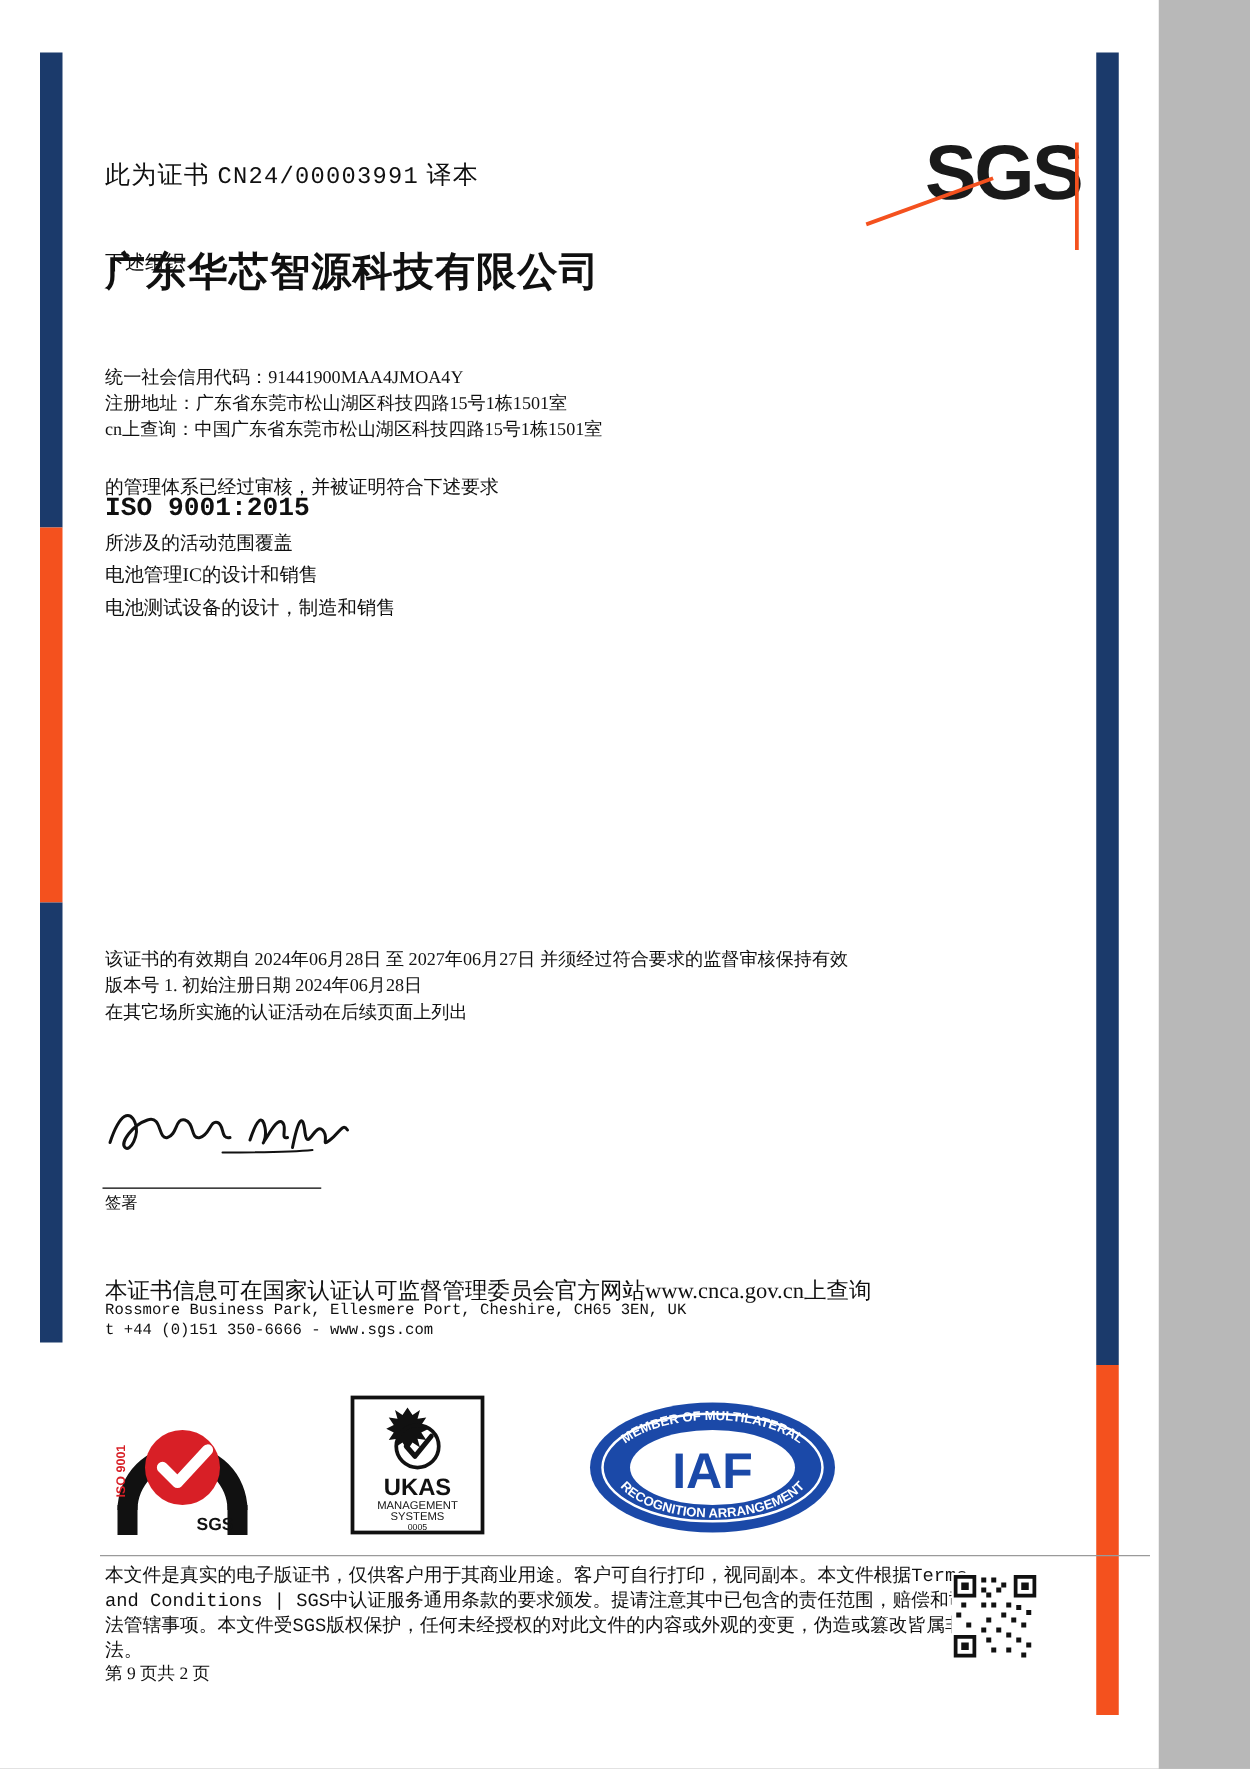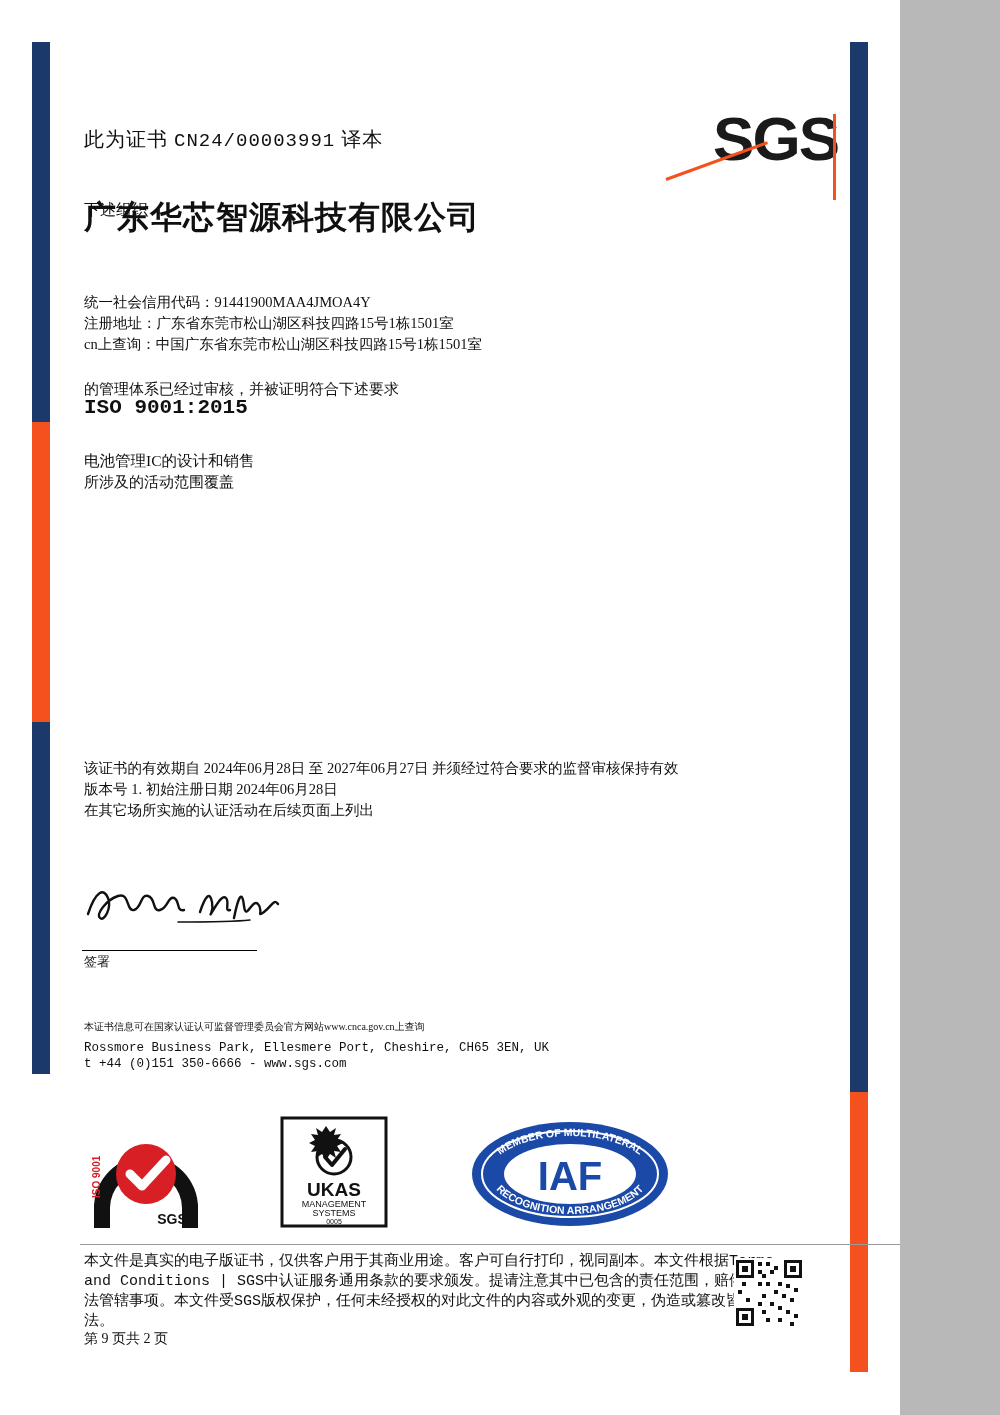--- a/index.html
+++ b/index.html
@@ -8,20 +8,21 @@
     background: #b8b8b8;
   }
   .page {
     position: relative;
     width: 900px;
     height: 1415px;
     background: #ffffff;
     overflow: hidden;
     font-family: "Liberation Sans", sans-serif;
     color: #101010;
+    padding-left: 27px;
   }
 
   
   .bar {
     position: absolute;
     width: 18px;
   }
   .bar-left-blue-top   { left: 32px; top: 42px;   height: 380px; background: #1b3a6b; }
   .bar-left-orange     { left: 32px; top: 422px;  height: 300px; background: #f4511e; }
   .bar-left-blue-bot   { left: 32px; top: 722px;  height: 352px; background: #1b3a6b; }
@@ -123,21 +124,20 @@
     font-weight: bold;
     font-size: 21px;
     letter-spacing: 0px;
   }
   .scope-head {
     position: absolute;
     left: 84px;
     top: 415px;
     font-family: "Liberation Serif", serif;
     font-size: 15px;
-    margin-top: 48px;
   }
   .scope-lines {
     position: absolute;
     left: 84px;
     top: 442px;
     font-family: "Liberation Serif", serif;
     font-size: 15.5px;
     line-height: 26px;
   }
 
@@ -188,21 +188,21 @@
     top: 1040px;
     font-family: "Liberation Mono", monospace;
     font-size: 12.5px;
     line-height: 16px;
   }
   .cnca-line {
     position: absolute;
     left: 84px;
     top: 1020px;
     font-family: "Liberation Serif", serif;
-    font-size: 10px;
+    font-size: 18px;
   }
 
   
   .marks { position: absolute; left: 80px; top: 1112px; height: 118px; }
 
   .mark-iso {
     position: absolute; left: 0; top: 0; width: 132px; height: 118px;
   }
   .mark-ukas {
     position: absolute; left: 200px; top: 4px; width: 108px; height: 112px;
@@ -275,20 +275,21 @@
     <div>统一社会信用代码：91441900MAA4JMOA4Y</div>
     <div>注册地址：广东省东莞市松山湖区科技四路15号1栋1501室</div>
     <div>cn上查询：中国广东省东莞市松山湖区科技四路15号1栋1501室</div>
   </div>
 
   <div class="std-line">的管理体系已经过审核，并被证明符合下述要求</div>
   <div class="std-name" style="top:396px">ISO 9001:2015</div>
   <div class="scope-head" style="top:425px">所涉及的活动范围覆盖</div>
   <div class="scope-lines" style="top:448px">
     <div>电池管理IC的设计和销售</div>
+    <div>电池测试设备的设计，制造和销售</div>
   </div>
 
   <div class="validity">
     <div>该证书的有效期自  2024年06月28日  至  2027年06月27日  并须经过符合要求的监督审核保持有效</div>
     <div>版本号 1. 初始注册日期 2024年06月28日</div>
     <div>在其它场所实施的认证活动在后续页面上列出</div>
   </div>
 
   <div class="signature-mark">
     <svg width="200" height="56" viewBox="0 0 200 56">

